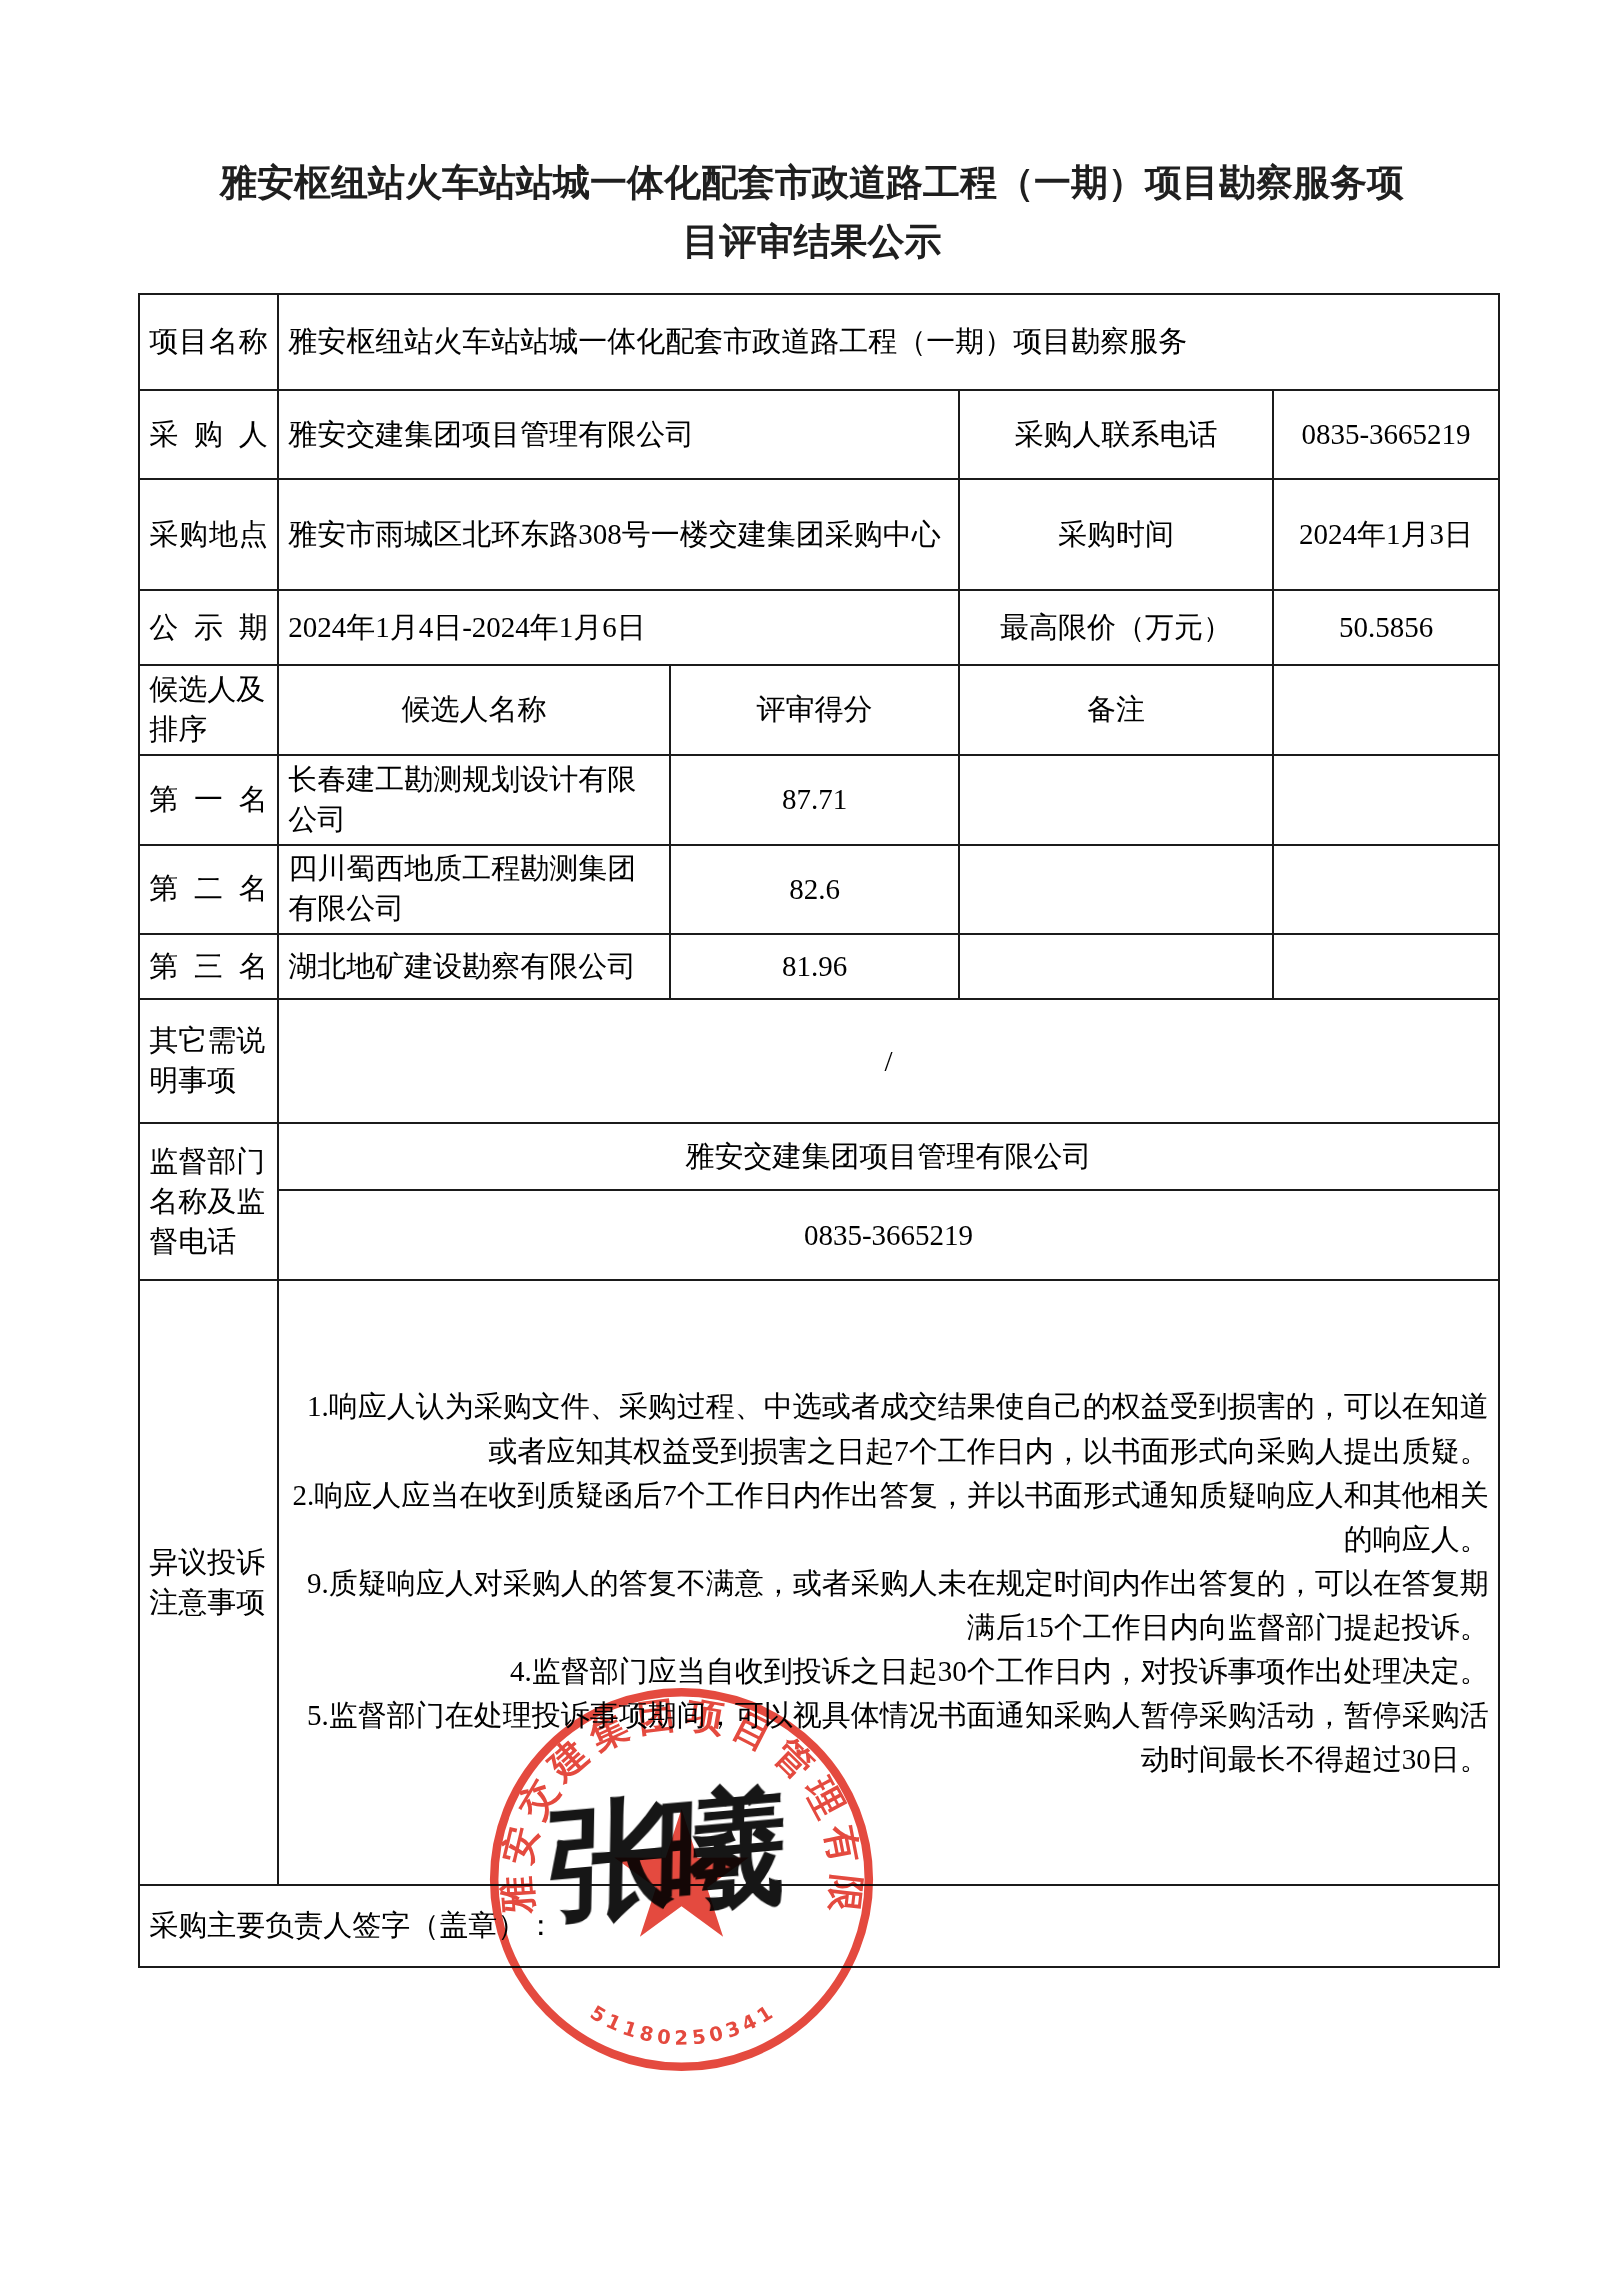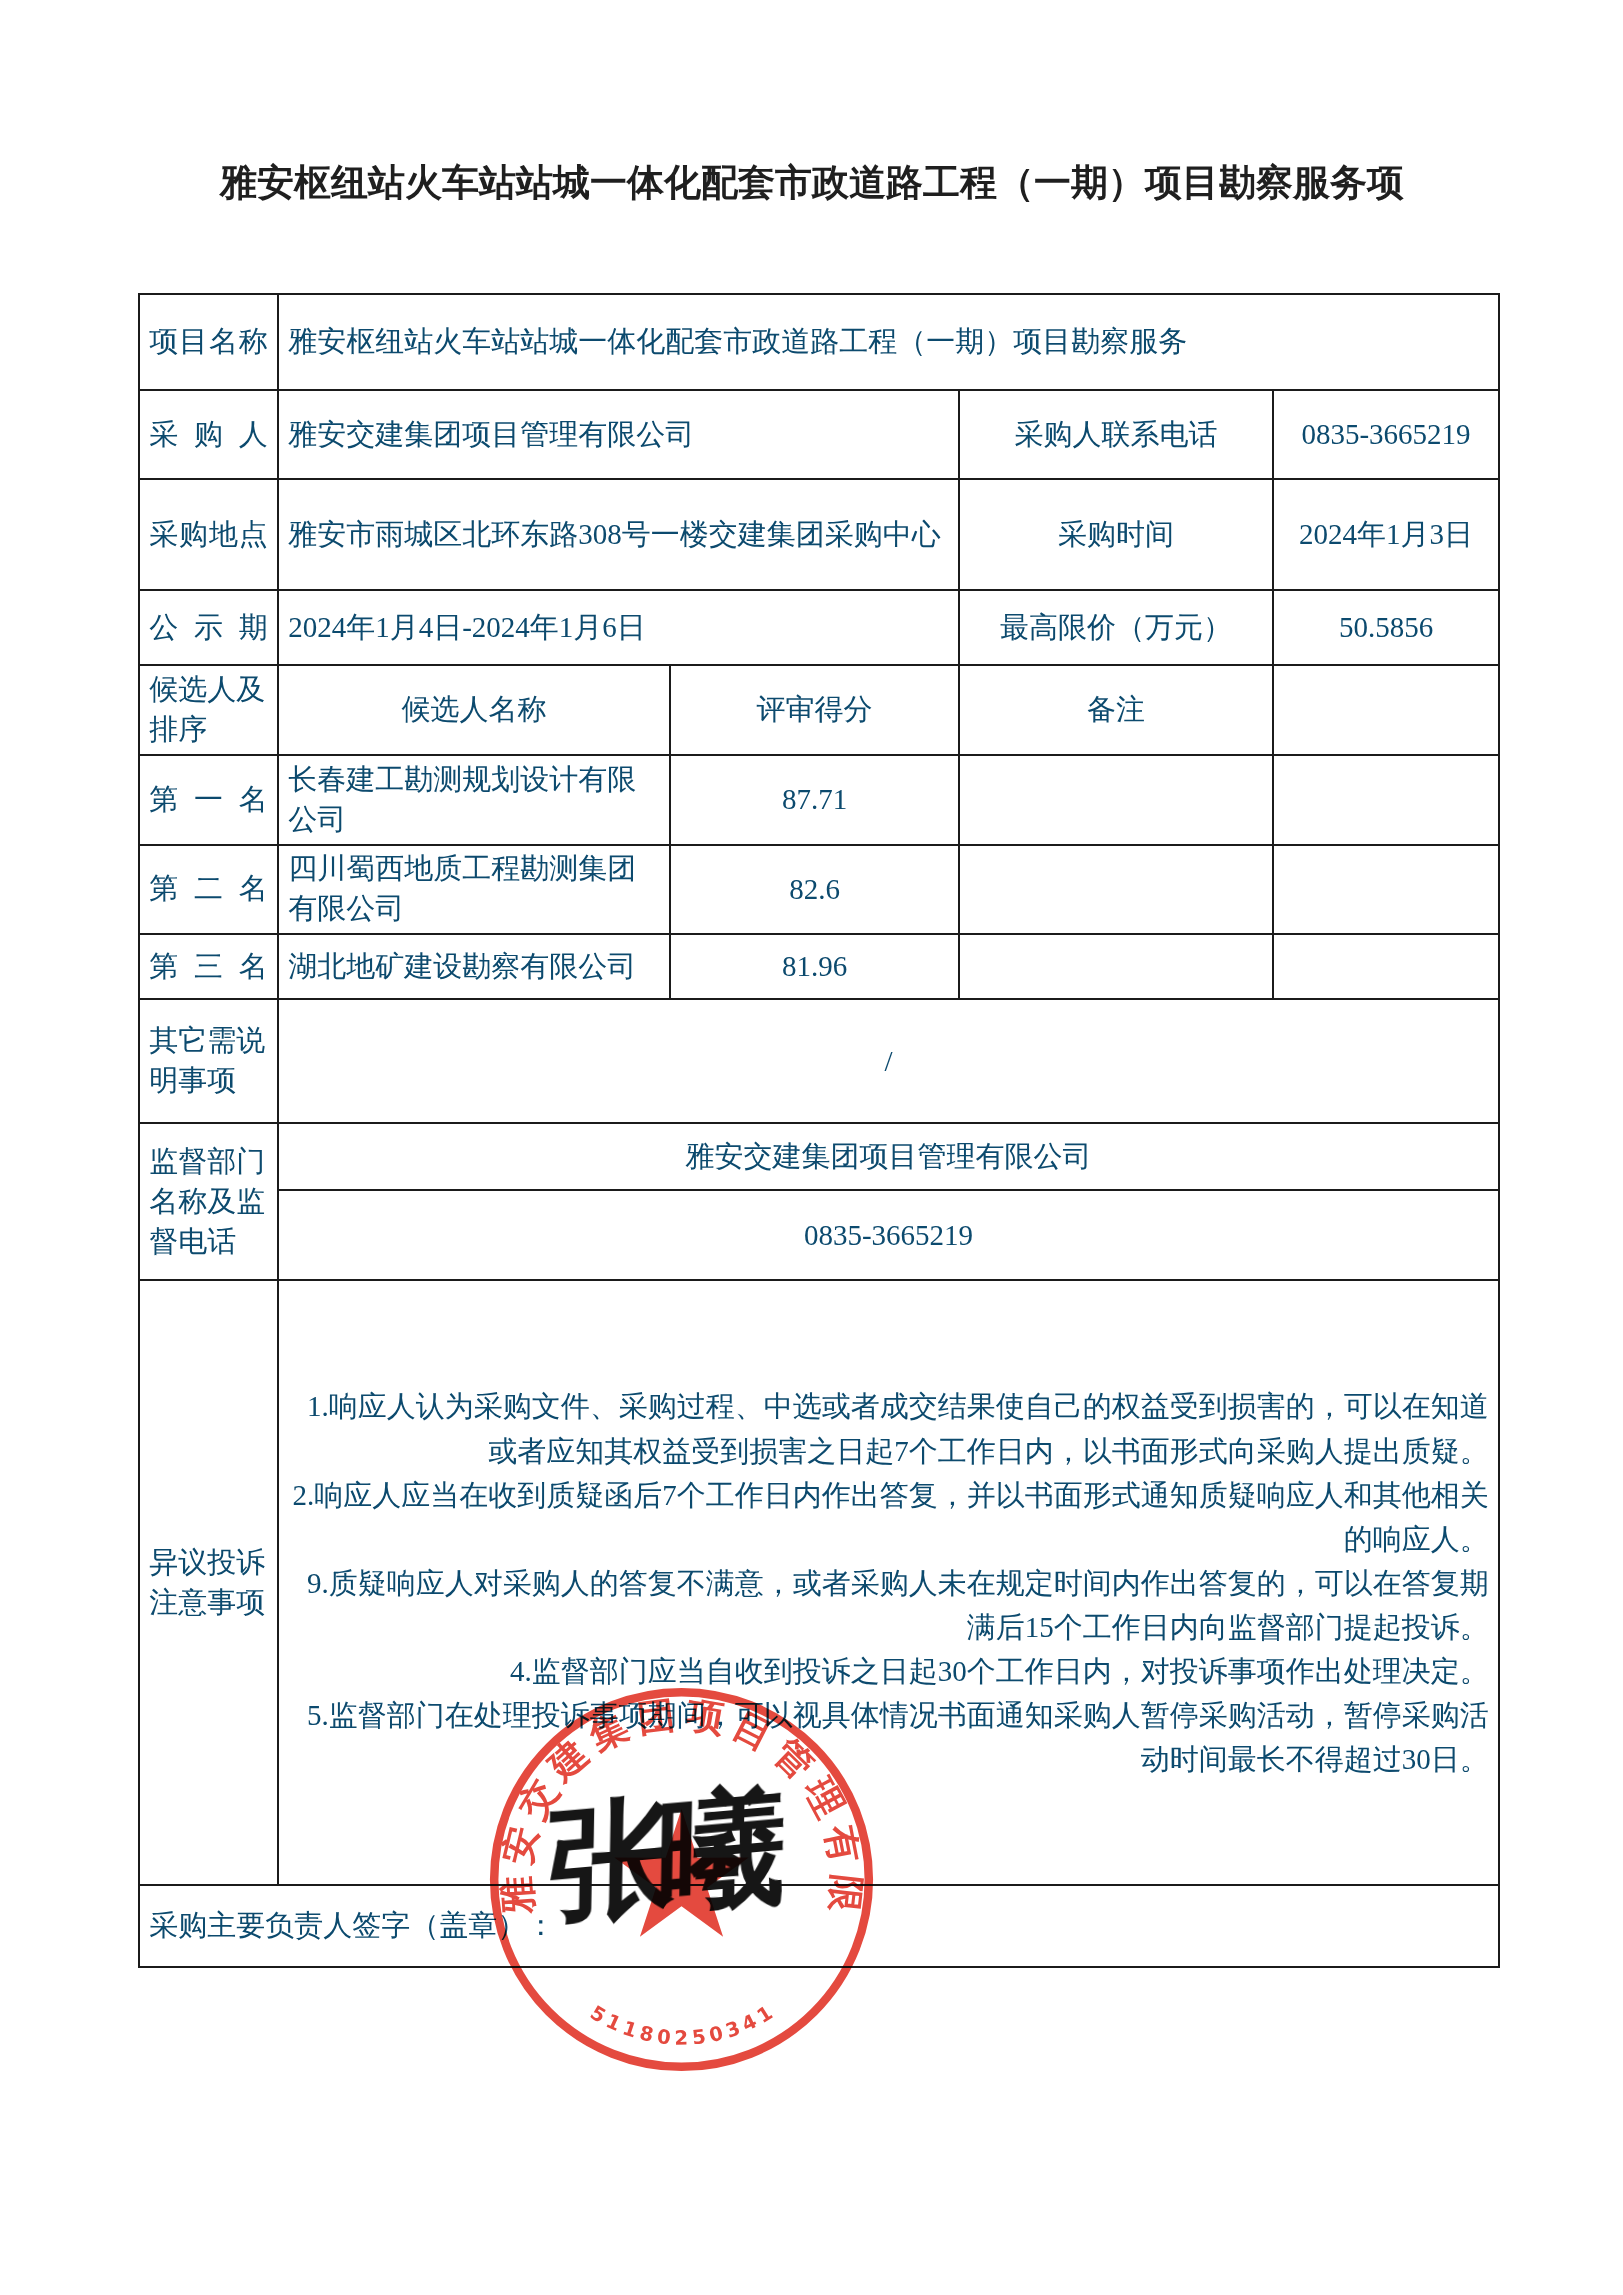--- a/index.html
+++ b/index.html
@@ -22,21 +22,21 @@
     line-height:1.6;
     color:#1f1f1f;
   }
   table.main{
     position:absolute;
     left:138px; top:293px;
     width:1361px;
     border-collapse:collapse;
     table-layout:fixed;
     font-size:29px;
-    color:#0c4a6e;
+    color:#000000;
   }
   table.main td{
     border:2.6px solid #1b1b1b;
     padding:3.9px 9.2px;
     vertical-align:middle;
     overflow:hidden;
     word-break:break-all;
   }
   td.lbl{
     text-align:justify;
@@ -87,20 +87,21 @@
     font-family:"DejaVu Serif", serif;
   }
 </style>
 </head>
 <body>
 
 <div class="page">
 
   <div class="doc-title">
     <div>雅安枢纽站火车站站城一体化配套市政道路工程（一期）项目勘察服务项</div>
+    <div>目评审结果公示</div>
   </div>
 
   <table class="main">
     <colgroup>
       <col style="width:139px">
         <col style="width:392px">
         <col style="width:289px">
         <col style="width:314px">
         <col style="width:226px">
     </colgroup>

